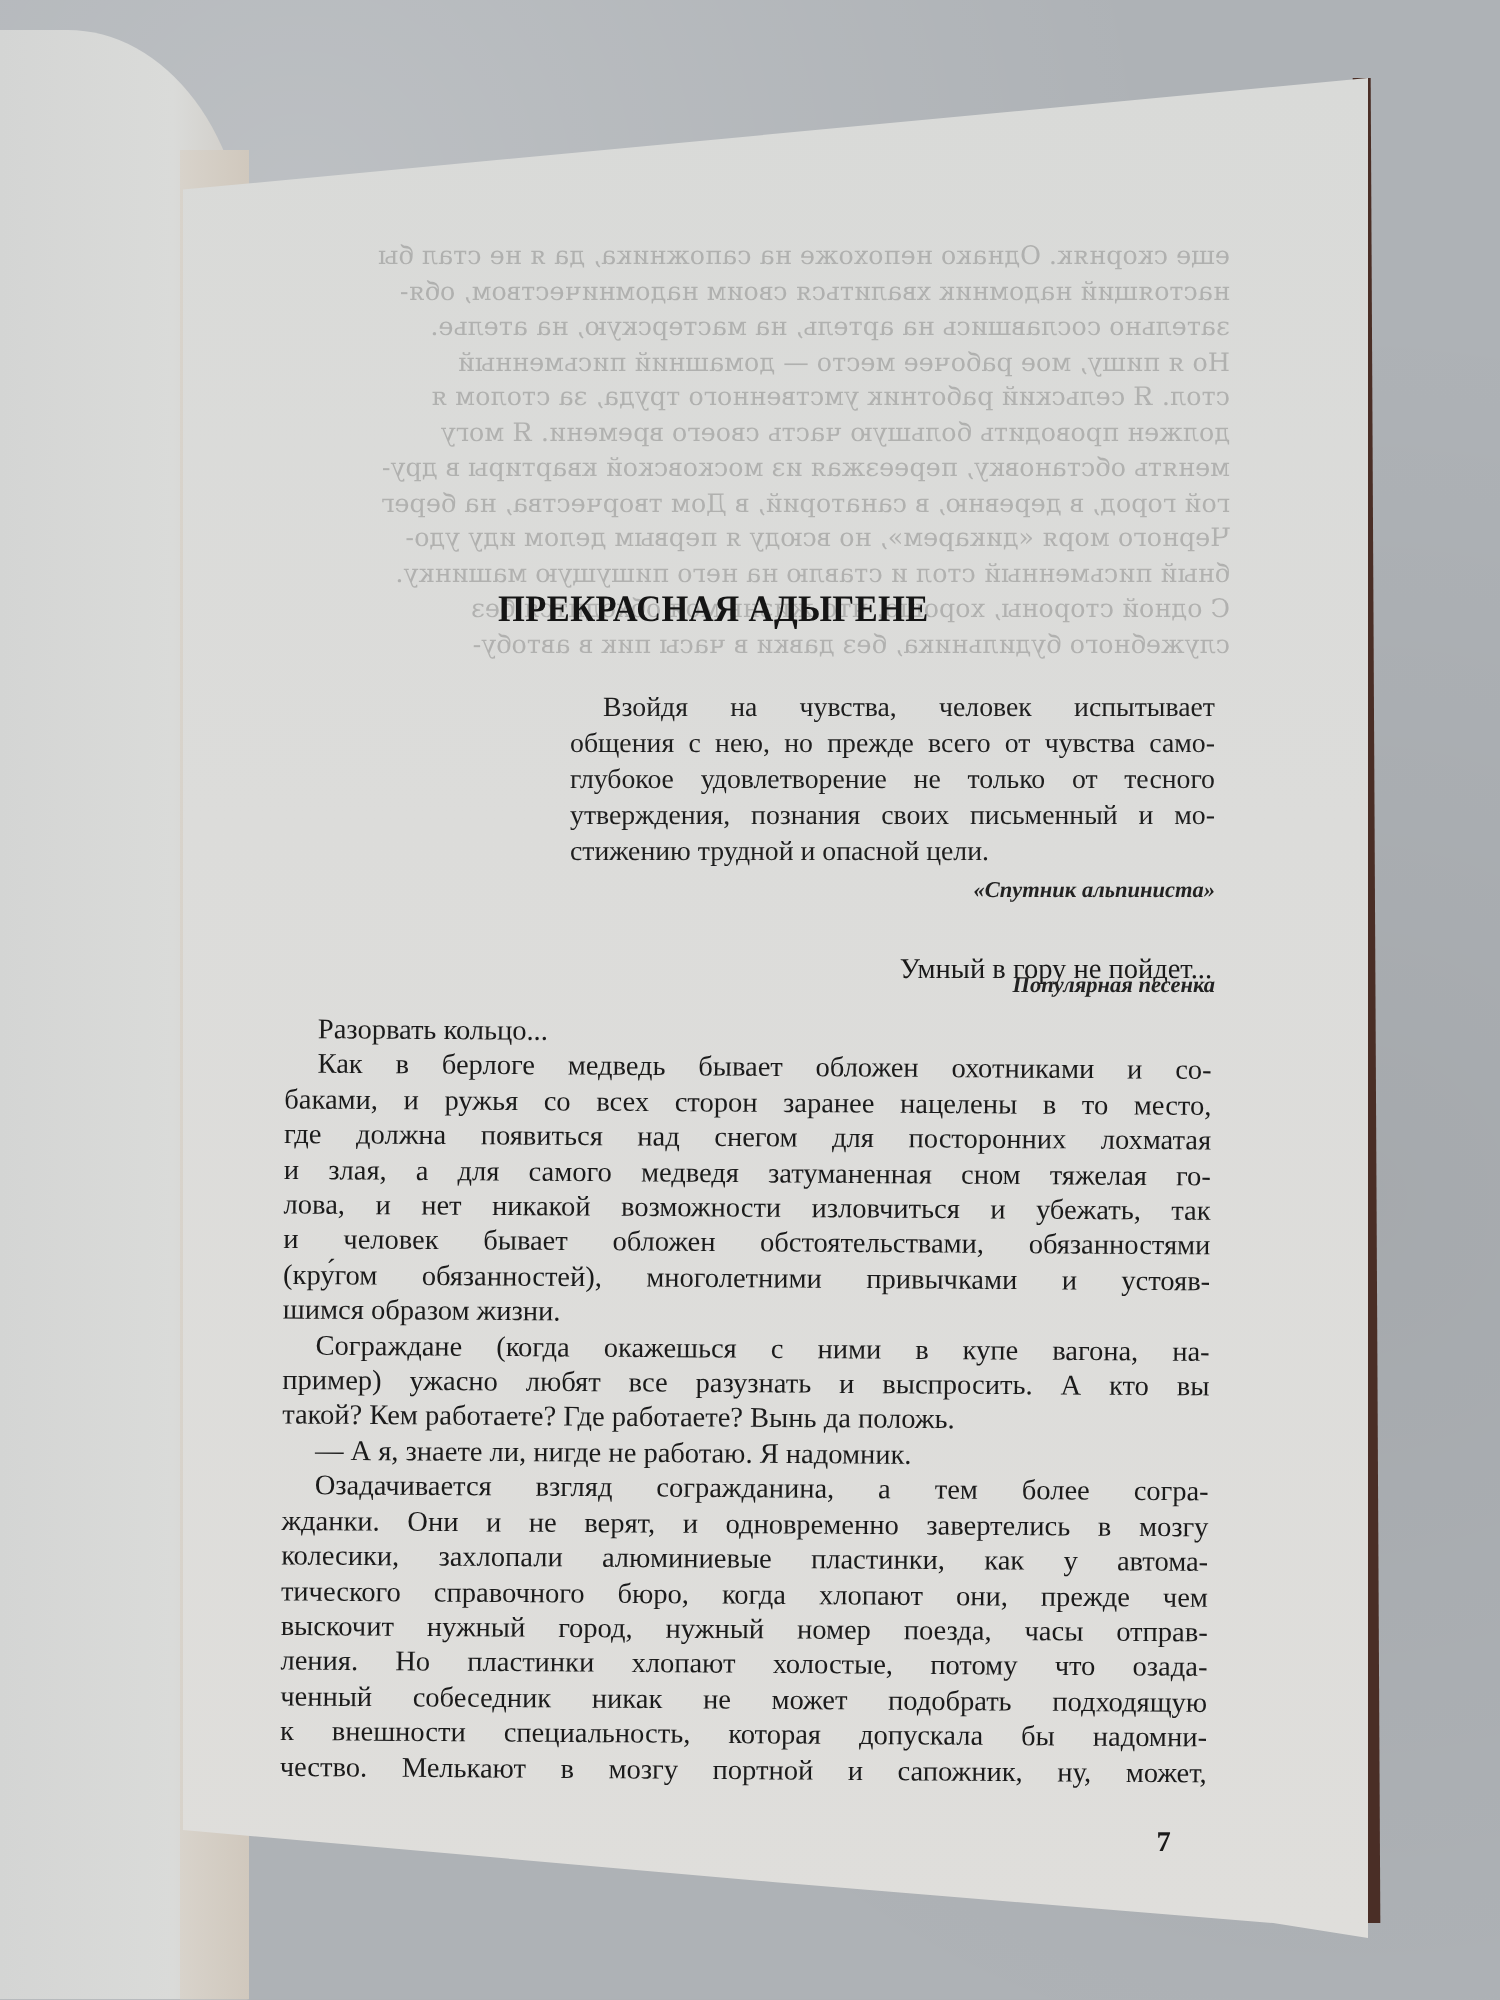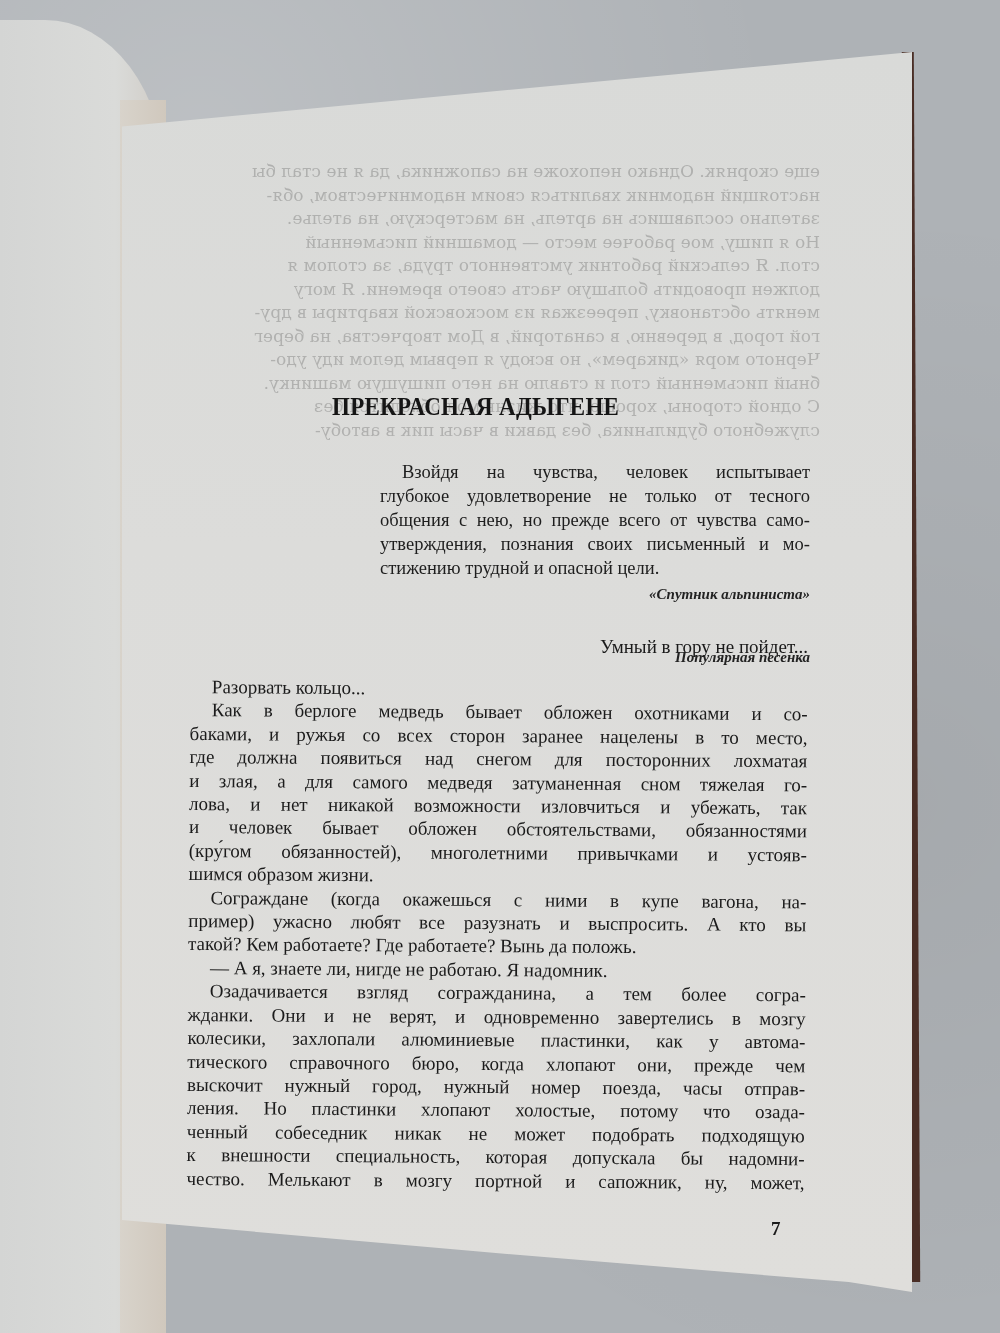--- a/index.html
+++ b/index.html
@@ -107,22 +107,22 @@
     <div>Черного моря «дикарем», но всюду я первым делом иду удо-</div>
     <div>бный письменный стол и ставлю на него пишущую машинку.</div>
     <div>С одной стороны, хорошо, что жизнь моя обходится без</div>
     <div>служебного будильника, без давки в часы пик в автобу-</div>
   </div>
 
 <div class="title">ПРЕКРАСНАЯ АДЫГЕНЕ</div>
 
 <div class="epigraph" id="epi1">
     <div style="white-space: nowrap; text-align: justify; text-align-last: justify; padding-left: 22px;">Взойдя на чувства, человек испытывает</div>
+    <div style="white-space: nowrap; text-align: justify; text-align-last: justify;">общения с нею, но прежде всего от чувства само-</div>
     <div style="white-space: nowrap; text-align: justify; text-align-last: justify;">глубокое удовлетворение не только от тесного</div>
-    <div style="white-space: nowrap; text-align: justify; text-align-last: justify;">общения с нею, но прежде всего от чувства само-</div>
     <div style="white-space: nowrap; text-align: justify; text-align-last: justify;">утверждения, познания своих письменный и мо-</div>
     <div style="white-space: nowrap; text-align: justify; text-align-last: left;">стижению трудной и опасной цели.</div>
   </div>
 <div class="epi-source">«Спутник альпиниста»</div>
 <div class="epi2">Умный в гору не пойдет...</div>
 <div class="epi2-source">Популярная песенка</div>
 
 <div class="body-text" id="body">
     <span class="line last indent">Разорвать кольцо...</span>
     <span class="line indent">Как в берлоге медведь бывает обложен охотниками и со-</span>

